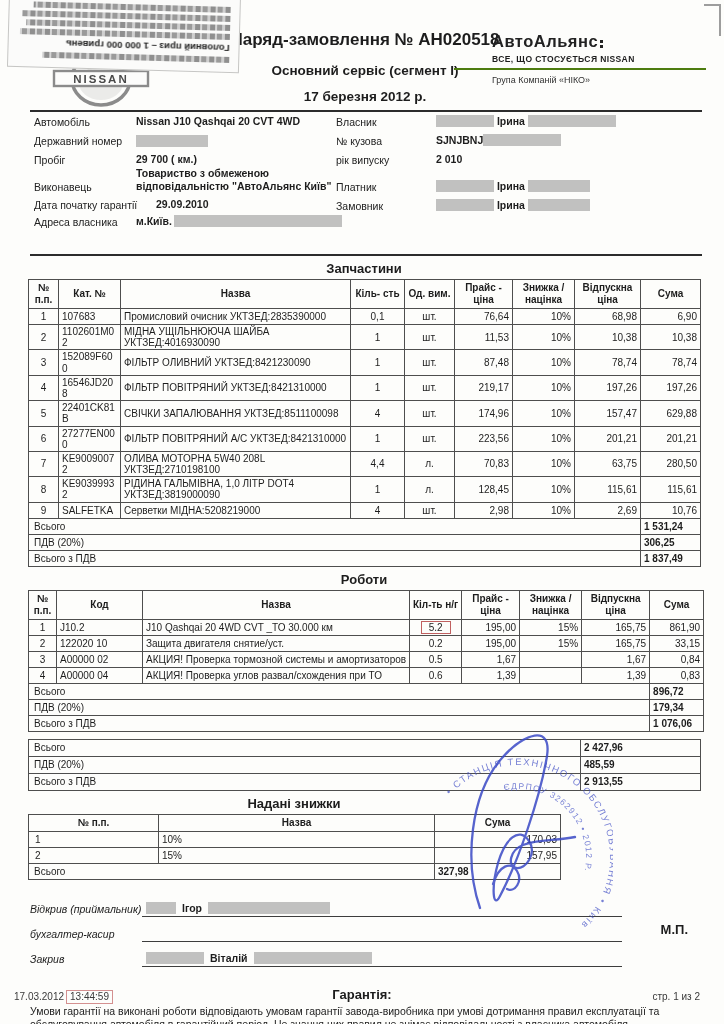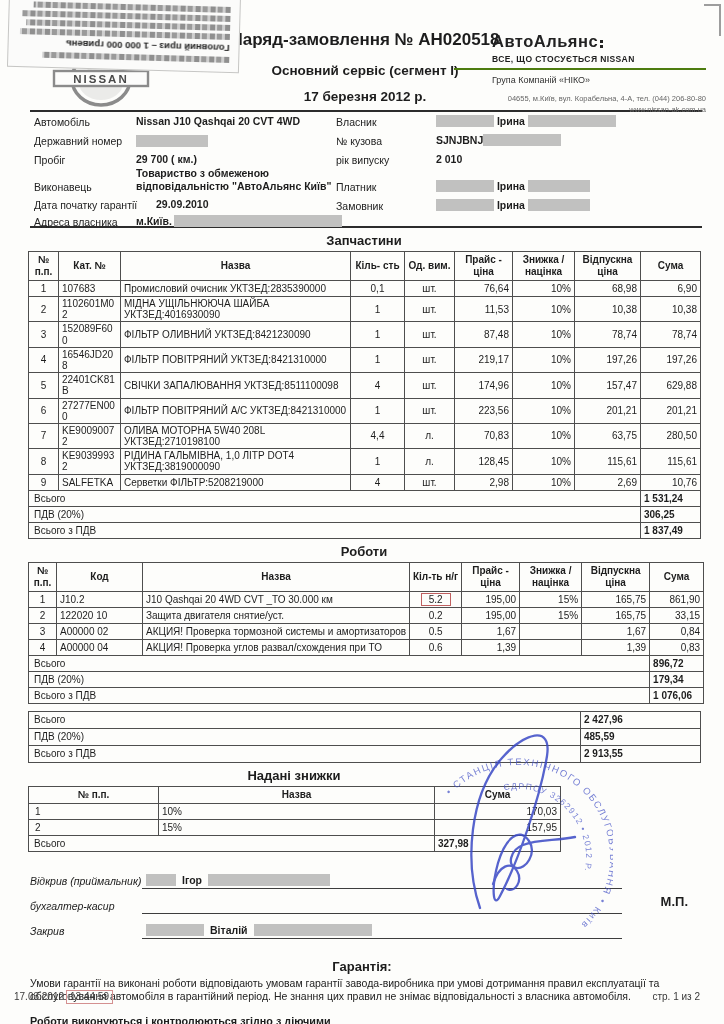--- a/index.html
+++ b/index.html
@@ -24,21 +24,21 @@
   .brand-tagline{font-size:8.5px;font-weight:bold;letter-spacing:.4px;padding-left:38px;margin-top:3px;
     border-bottom:2px solid #4d7c0f;padding-bottom:4px;white-space:nowrap;}
   .brand-group{font-size:9px;color:#333;padding-left:38px;margin-top:5px;}
   .brand-address{font-size:7.5px;color:#666;text-align:right;margin-top:9px;line-height:1.45;}
   .corner-mark{position:absolute;right:3px;top:4px;width:15px;height:30px;
     border-top:2px solid #9d9d9d;border-right:2px solid #9d9d9d;}
 
   .rule{border-top:2.5px solid #2c2c2c;margin:0 22px 0 30px;}
 
   
-  .info{position:relative;height:114px;font-size:10.5px;text-decoration:underline;}
+  .info{position:relative;height:142px;font-size:10.5px;text-decoration:underline;}
   .info .lab{position:absolute;color:#222;}
   .info .val{position:absolute;font-weight:bold;font-size:10.5px;white-space:nowrap;}
   .redact{display:inline-block;height:12px;background:#c1c1c0;vertical-align:-2px;}
 
   
   .section-title{width:672px;margin:5px 0 3px 28px;text-align:center;font-weight:bold;font-size:13px;}
   table.doc{border-collapse:collapse;table-layout:fixed;margin-left:28px;font-size:10px;border:1.5px solid #333;}
   table.doc th{border:1px solid #4e4e4e;font-weight:bold;text-align:center;vertical-align:middle;
     padding:2px 1px;white-space:pre-line;line-height:1.2;}
   table.doc td{border:1px solid #4e4e4e;padding:1px 3px;vertical-align:middle;line-height:1.12;height:13px;overflow:hidden;}
@@ -108,24 +108,20 @@
     <div class="doc-titles">
       <div class="doc-title">Наряд-замовлення № АН020518</div>
       <div class="doc-subtitle">Основний сервіс (сегмент I)</div>
       <div class="doc-date">17 березня 2012 р.</div>
     </div>
 
     <div class="brand">
       <div class="brand-name"><span>АвтоАльянс</span><span class="brand-mark"></span></div>
       <div class="brand-tagline">ВСЕ, ЩО СТОСУЄТЬСЯ NISSAN</div>
       <div class="brand-group">Група Компаній «НІКО»</div>
-      <div class="brand-address">
-        <div>04655, м.Київ, вул. Корабельна, 4-А, тел. (044) 206-80-80</div>
-        <div>www.nissan-ak.com.ua</div>
-      </div>
     </div>
 
     <div class="corner-mark"></div>
   </div>
 
   <div class="rule"></div>
 
   <div class="info">
     <span class="lab" style="left:34px;top:4px">Автомобіль</span>
     <span class="val" style="left:136px;top:3px">Nissan J10 Qashqai 20 CVT 4WD</span>
@@ -289,21 +285,21 @@
           <td class="c-qty">1</td>
           <td class="c-unit">л.</td>
           <td class="c-price">128,45</td>
           <td class="c-discount">10%</td>
           <td class="c-sell">115,61</td>
           <td class="c-sum">115,61</td>
         </tr>
         <tr>
           <td class="c-num">9</td>
           <td class="c-cat">SALFETKA</td>
-          <td class="c-name">Серветки  ФІЛЬТР:5208219000</td>
+          <td class="c-name">Серветки  МІДНА:5208219000</td>
           <td class="c-qty">4</td>
           <td class="c-unit">шт.</td>
           <td class="c-price">2,98</td>
           <td class="c-discount">10%</td>
           <td class="c-sell">2,69</td>
           <td class="c-sum">10,76</td>
         </tr>
       </tbody>
     <tfoot>
       <tr>

